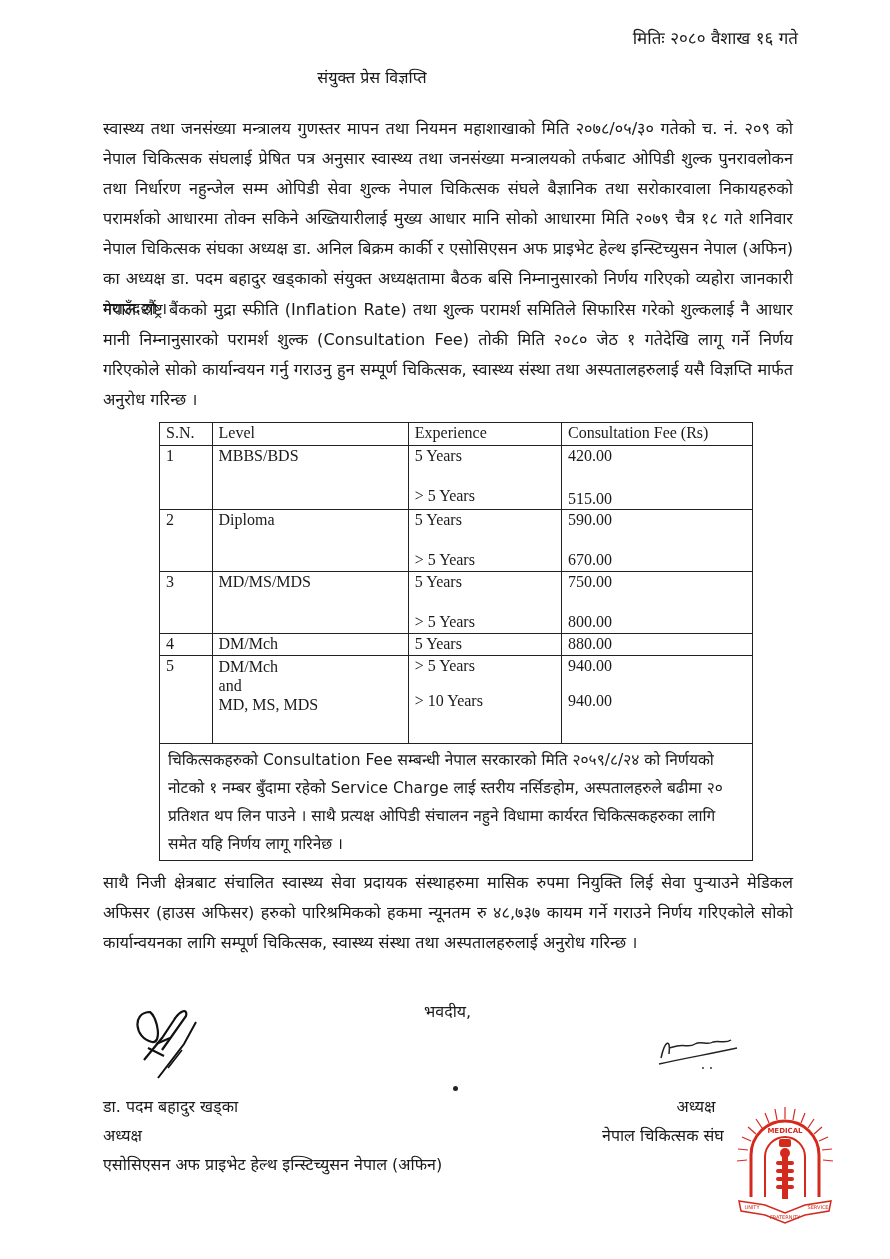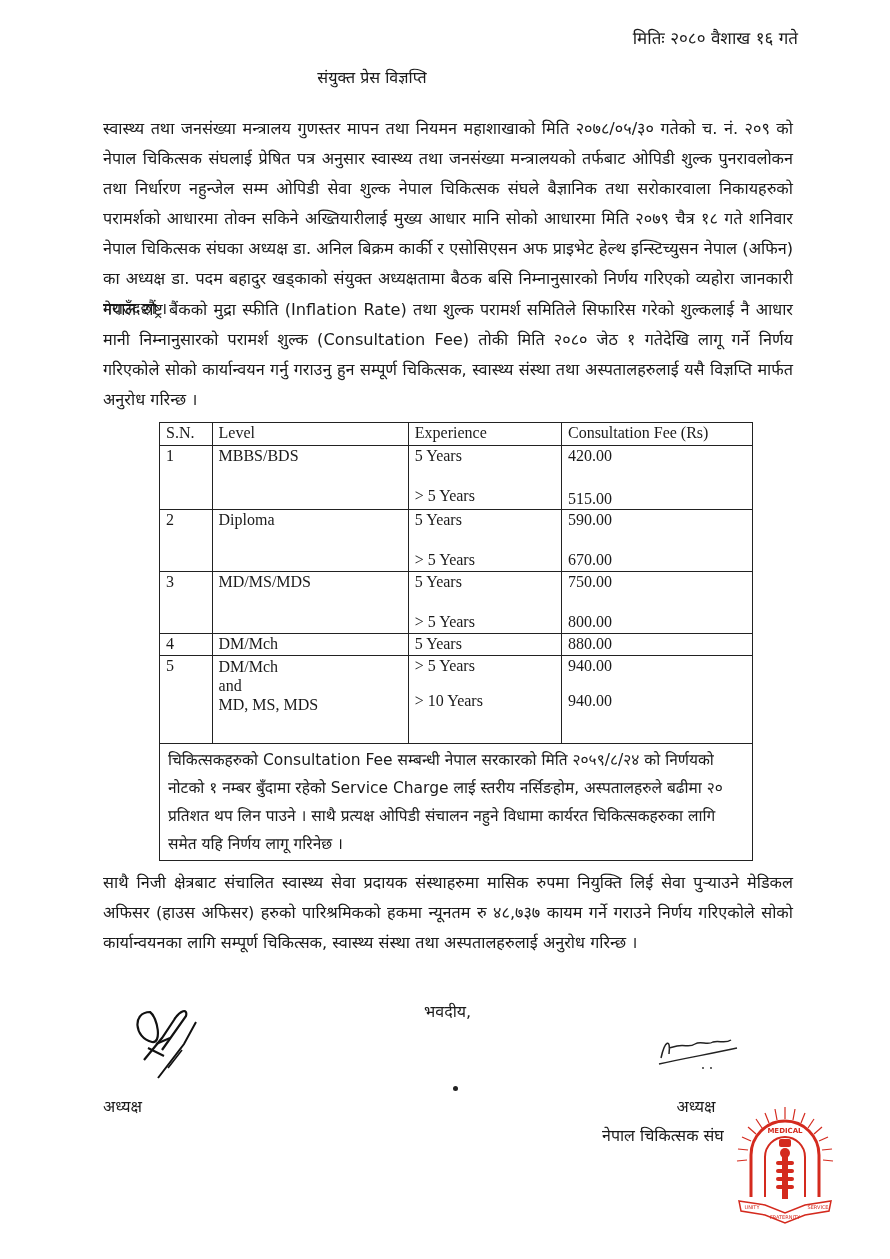--- a/index.html
+++ b/index.html
@@ -172,21 +172,23 @@
     <path d="M6 28 C10 10 16 8 14 24 M14 18 L22 16 C30 14 34 18 40 14 C46 10 52 16 58 12 C64 10 70 14 76 10" fill="none" stroke="#222" stroke-width="1.5"></path>
     <path d="M4 34 C30 28 55 24 82 18" fill="none" stroke="#222" stroke-width="1.4"></path>
     <circle cx="48" cy="38" r="0.9" fill="#222"></circle>
       <circle cx="56" cy="38" r="0.9" fill="#222"></circle>
   </svg>
 </div>
 
 <div class="dot"></div>
 
 <div class="left-block">
+  <div>डा. पदम बहादुर खड्का</div>
   <div>अध्यक्ष</div>
+  <div>एसोसिएसन अफ प्राइभेट हेल्थ इन्स्टिच्युसन नेपाल (अफिन)</div>
 </div>
 
 <div class="right-block">
   <div>अध्यक्ष</div>
   <div style="text-align:left;padding-left:6px">नेपाल चिकित्सक संघ</div>
 </div>
 
 <div class="seal">
   <svg width="100" height="120" viewBox="0 0 100 120">
     <g stroke="#d42a1e" fill="none">

